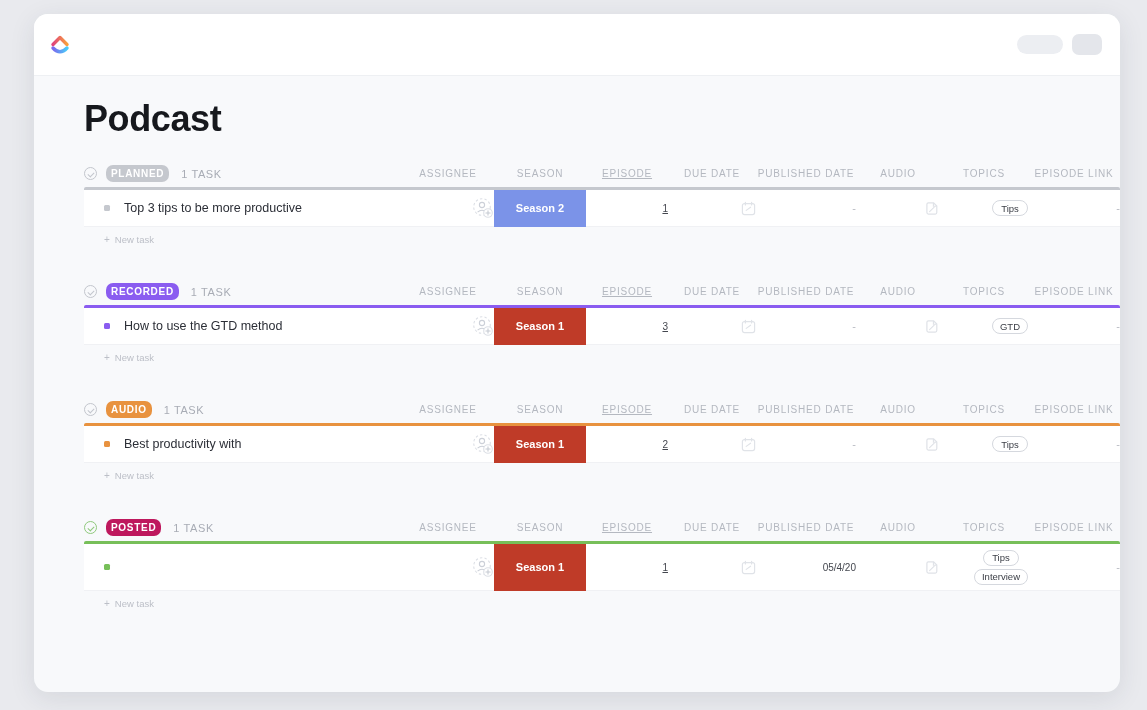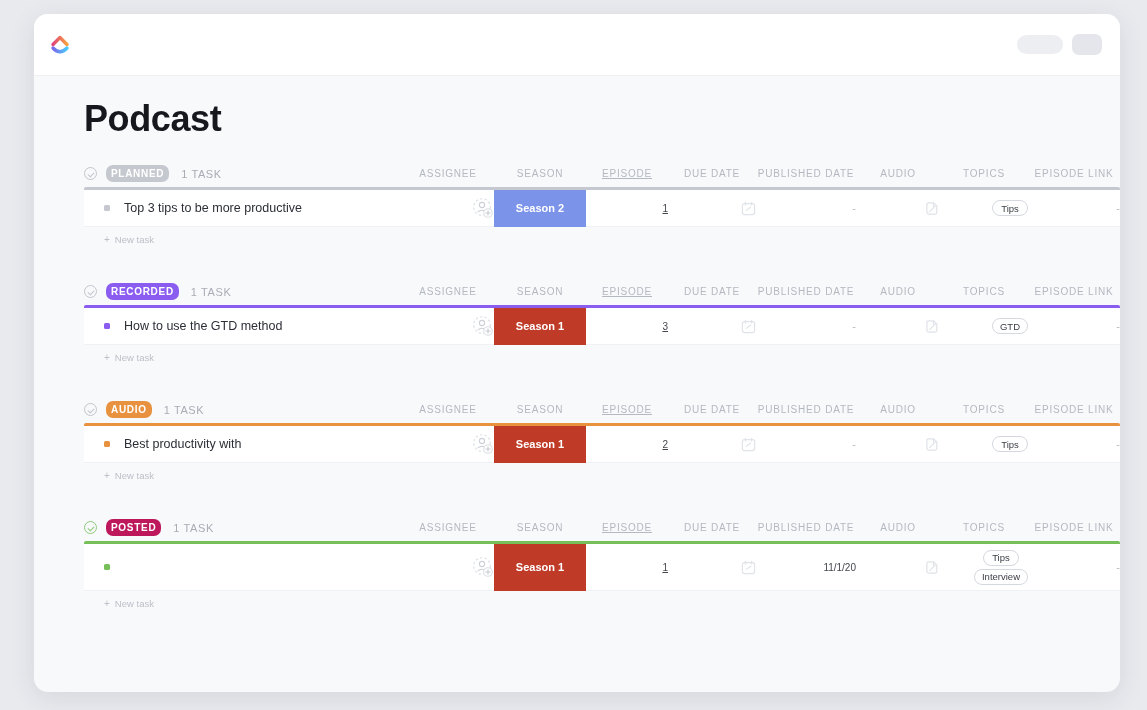--- a/index.html
+++ b/index.html
@@ -453,21 +453,21 @@
             <div class="cell w-due">
               <span>
     <svg width="15" height="15" viewBox="0 0 15 15">
       <rect x="1.4" y="2.6" width="12.2" height="11" rx="2" fill="none" stroke="#e0e3e8" stroke-width="1.2"></rect>
       <path d="M4.4 1.3 V3.9 M10.6 1.3 V3.9" stroke="#e0e3e8" stroke-width="1.2" stroke-linecap="round"></path>
       <path d="M5.2 9.4 L9.6 6.2" stroke="#e0e3e8" stroke-width="1.1" stroke-linecap="round"></path>
     </svg>
               </span>
             </div>
             <div class="cell w-pub">
-              <span>11/1/20</span>
+              <span>05/4/20</span>
             </div>
             <div class="cell w-audio">
               <span>
     <svg width="15" height="15" viewBox="0 0 15 15">
       <path d="M3.4 1.8 H8.6 L11.8 5 V11.6 A1.5 1.5 0 0 1 10.3 13.1 H3.4 A1.5 1.5 0 0 1 1.9 11.6 V3.3 A1.5 1.5 0 0 1 3.4 1.8 Z" fill="none" stroke="#dfe2e7" stroke-width="1.2"></path>
       <path d="M8.4 2.1 V5.2 H11.6" fill="none" stroke="#dfe2e7" stroke-width="1.1"></path>
       <path d="M4.6 10.6 L9.2 6.2" stroke="#dfe2e7" stroke-width="1.1" stroke-linecap="round"></path>
     </svg>
               </span>
             </div>

